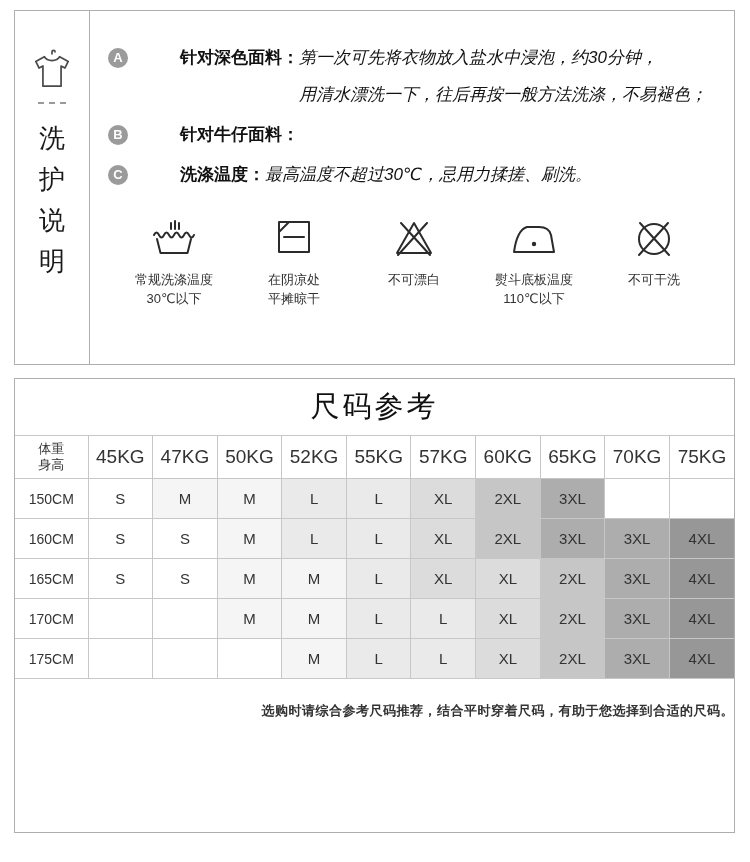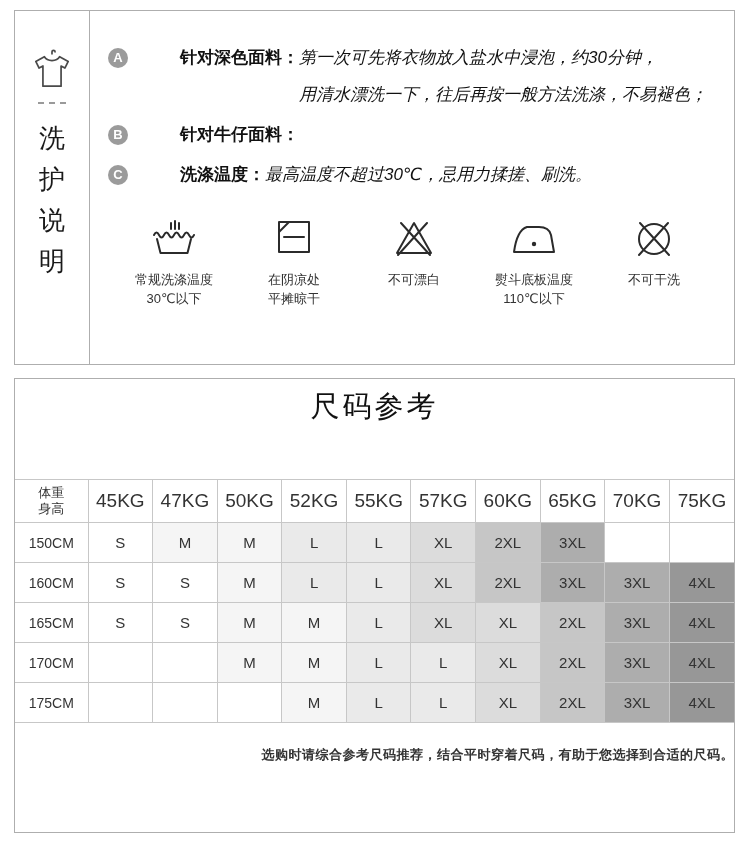--- a/index.html
+++ b/index.html
@@ -36,21 +36,21 @@
   .icon-art svg { display:block; }
   .icon-cap { margin-top:9px; text-align:center; font-size:13px; line-height:19px; color:#333; }
   .cap-l { display:block; }
 
   
   .size-panel { top:378px; height:455px; }
   .size-title {
     height:56px; display:flex; align-items:center; justify-content:center;
     font-size:29px; font-weight:500; color:#111; letter-spacing:3px;
   }
-  .size-table { width:100%; border-collapse:collapse; table-layout:fixed;margin-top:44px; }
+  .size-table { width:100%; border-collapse:collapse; table-layout:fixed; }
   .size-table th, .size-table td {
     border:1px solid #c7c7c7; height:40px; padding:0;
     text-align:center; vertical-align:middle;
     font-size:15px; font-weight:400; color:#333; background:#fff;
   }
   .size-table thead th { height:43px; font-size:19px; }
   .size-table .corner-cell { font-size:13px; line-height:16px; }
   .corner-top, .corner-bottom { display:block; }
   .size-table .height-cell { font-size:14px; }
   .size-table tr > :first-child { border-left:0; }

